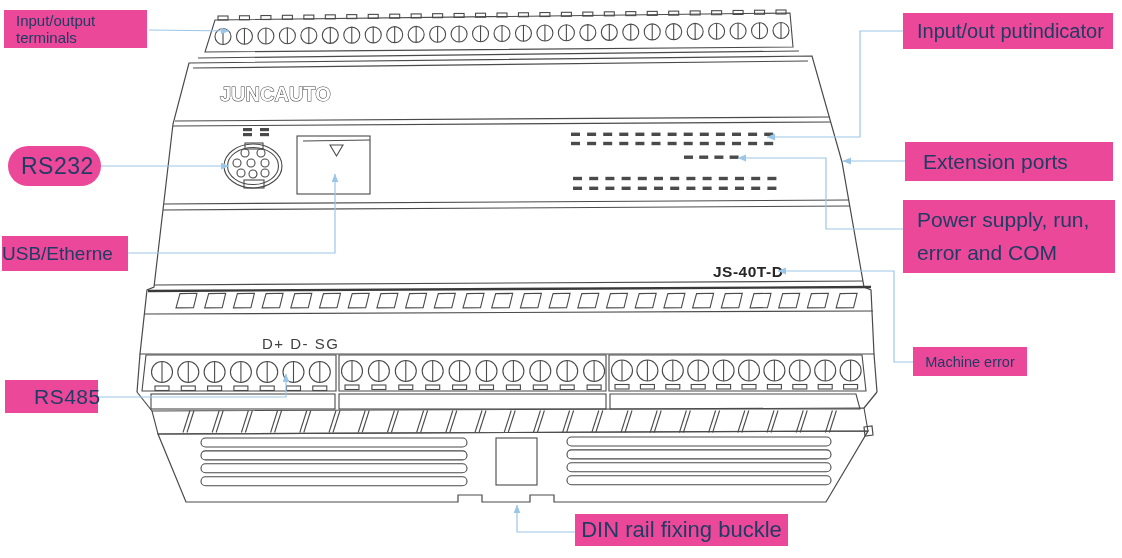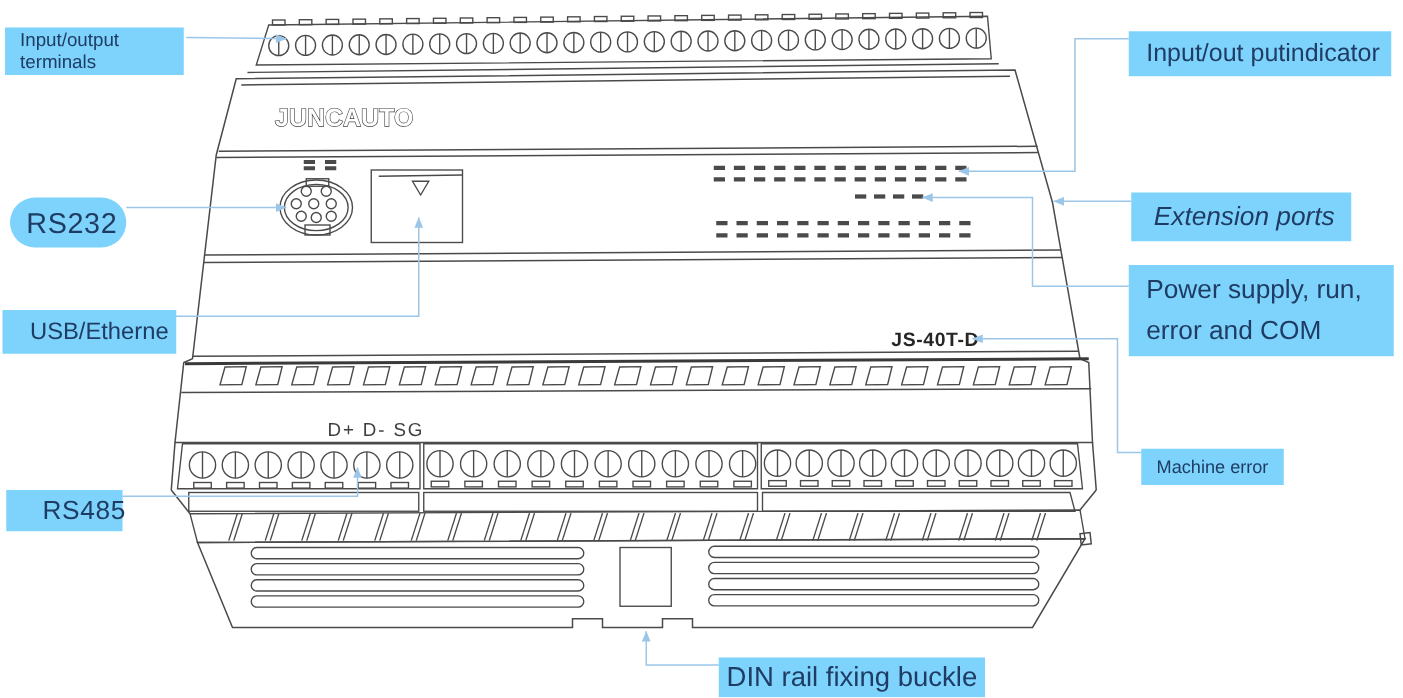--- a/index.html
+++ b/index.html
@@ -2,31 +2,30 @@
 <html><head>
 <meta charset="utf-8">
 <style>
   html,body{margin:0;padding:0;background:#ffffff;}
   .stage{
     position:relative;width:1122px;height:558px;background:#ffffff;overflow:hidden;
     font-family:"Liberation Sans",sans-serif;
   }
   .stage svg{position:absolute;left:0;top:0;}
   .callout{
-    position:absolute;background:#7dd3fc;color:#1F3C64;
+    position:absolute;background:#ec4899;color:#1F3C64;
     display:flex;align-items:center;box-sizing:border-box;
     font-family:"Liberation Sans",sans-serif;
-    margin-top:12px;
   }
   #lbl-io-terminals{left:4px;top:10px;width:143px;height:38px;font-size:15px;line-height:1.15;padding-left:12px;}
   #lbl-rs232{left:8px;top:146px;width:93px;height:40px;font-size:23px;padding-left:13px;letter-spacing:.5px;border-radius:20px;}
-  #lbl-usb{left:2px;top:236px;width:139px;height:35px;font-size:19px;padding-left:22px;}
+  #lbl-usb{left:2px;top:236px;width:126px;height:35px;font-size:19px;padding-left:0;}
   #lbl-rs485{left:5px;top:380px;width:93px;height:33px;font-size:21px;padding-left:29px;letter-spacing:.5px;}
   #lbl-io-indicator{left:903px;top:13px;width:210px;height:36px;font-size:20px;padding-left:14px;}
-  #lbl-extension{left:905px;top:142px;width:176px;height:39px;font-size:21px;padding-left:18px;font-style:italic;}
+  #lbl-extension{left:905px;top:142px;width:208px;height:39px;font-size:21px;padding-left:18px;}
   #lbl-power{left:903px;top:200px;width:212px;height:73px;font-size:21px;line-height:1.55;padding-left:14px;padding-right:24px;}
   #lbl-machine{left:913px;top:347px;width:114px;height:29px;font-size:14.5px;justify-content:center;}
   #lbl-din{left:575px;top:514px;width:213px;height:32px;font-size:22px;justify-content:center;}
 </style>
 </head>
 <body>
 
 <div class="stage">
 
   <svg id="art" width="1122" height="558" viewBox="0 0 1122 558">

